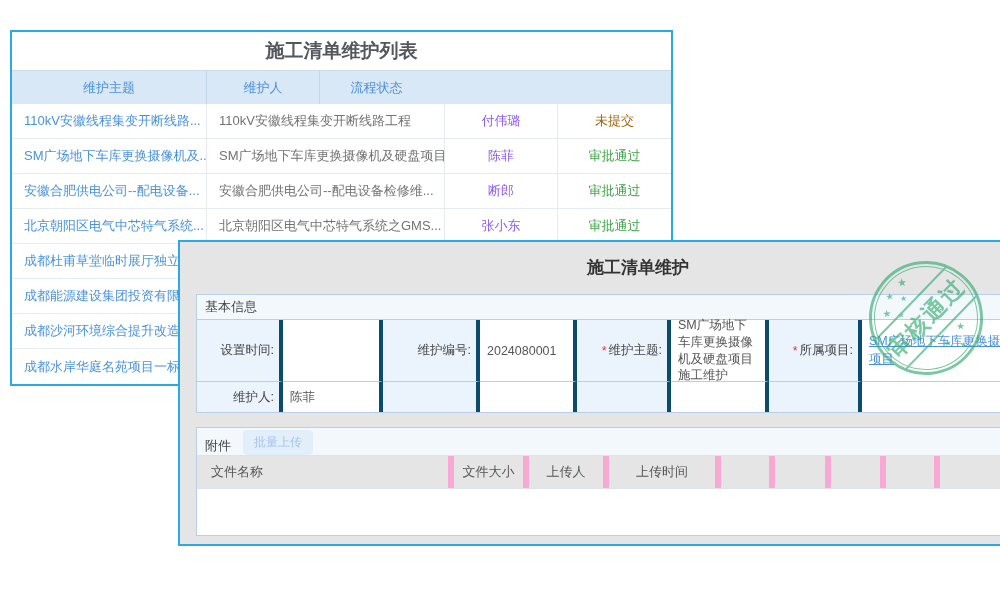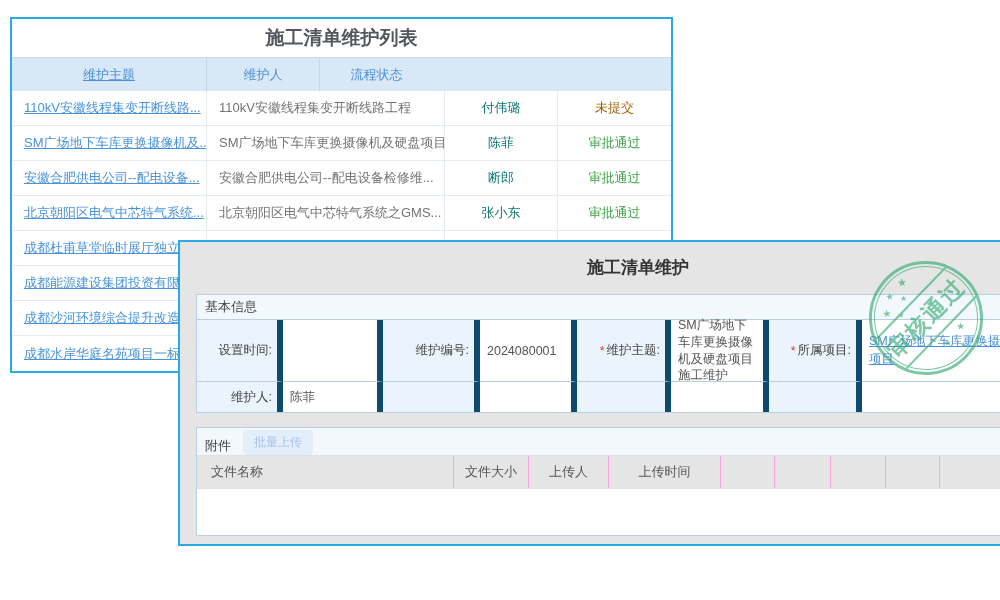--- a/index.html
+++ b/index.html
@@ -1,75 +1,75 @@
 <!DOCTYPE html>
 <html><head>
 <meta charset="utf-8">
 <style>
   * { margin:0; padding:0; box-sizing:border-box; }
   html,body { width:1000px; height:600px; background:#ffffff; overflow:hidden;
               font-family:"Liberation Sans","DejaVu Sans",sans-serif; }
 
   
-  .list-panel { position:absolute; left:10px; top:17px; width:663px; height:356px;
+  .list-panel { position:absolute; left:10px; top:30px; width:663px; height:356px;
                 border:2px solid #29abe2; background:#fff; }
   .list-title { height:38px; line-height:38px; text-align:center; font-size:19px;
                 font-weight:bold; color:#53585e; background:#fff; }
   .list-header { display:flex; height:34px; background:#d9e8f6; color:#4a90d9;
                  font-size:13px; border-top:1px solid #c9dcee; }
   .list-header .hc { display:flex; align-items:center; justify-content:center;
                      border-right:1px solid #c3d7ea; }
   .list-header .hc:last-child { border-right:none; }
   .sort-glyph { font-size:11px; color:#9fc1e0; margin-left:5px; }
   .list-row { display:flex; height:35px; font-size:13px; background:#fff;
               border-bottom:1px solid #e4ebf3;text-align:center; }
   .list-row:last-child { border-bottom:none; }
   .lc { display:flex; align-items:center; border-right:1px solid #e4ebf3;
         overflow:hidden; white-space:nowrap; }
   .lc:last-child { border-right:none; }
-  .c1 { width:195px; padding-left:12px; color:#4a93da;text-decoration:underline; }
+  .c1 { width:195px; padding-left:12px; color:#4a93da; }
   .c2 { width:238px; padding-left:12px; color:#737373; }
-  .c3 { width:113px; justify-content:center; color:#0f766e; }
+  .c3 { width:113px; justify-content:center; color:#8b5cf6; }
   .c4 { width:113px; justify-content:center; }
   .hc.c1,.hc.c2 { padding-left:0; justify-content:center; color:#4a90d9; }
   .hc.c3,.hc.c4 { color:#4a90d9; }
 
   
   .detail-panel { position:absolute; left:178px; top:240px; width:920px; height:306px;
                   border:2px solid #29abe2; background:#e5e5e5; z-index:10;
                   padding:0 16px; }
   .detail-title { height:52px; line-height:52px; text-align:center; font-size:17px;
                   font-weight:bold; color:#333; }
   .section-bar { height:26px; border:1px solid #b9cfe8; background:#f3f8fd;
                  display:flex; align-items:center; padding-left:8px;
                  font-size:13px; color:#444; }
   .form-grid { display:grid; border:1px solid #b9cfe8; border-top:none;
                grid-template-columns:86px 100px 97px 97px 94px 98px 93px 1fr;
                grid-template-rows:62px 30px; }
-  .fcell { border-right:6px solid #0c4a6e; border-bottom:1px solid #b9cfe8;
+  .fcell { border-right:4px solid #0c4a6e; border-bottom:1px solid #b9cfe8;
            font-size:12.5px; display:flex; align-items:center; }
   .fcell.lastcol { border-right:none; }
   .fcell.lastrow { border-bottom:none; }
   .flabel { background:#ebf3fc; justify-content:flex-end; padding-right:5px;
             color:#444; text-align:right; }
   .fvalue { background:#fff; padding:3px 7px; color:#555; }
   .fvalue.multiline { line-height:1.35; align-items:center; }
   .req { color:#e53935; margin-right:2px; }
   .proj-link { color:#4a90d9; text-decoration:underline; line-height:1.4; cursor:pointer; }
 
   .attach-wrap { margin-top:14px; border:1px solid #b9cfe8; }
   .attach-bar { height:28px; background:#f3f8fd; border-bottom:1px solid #d9e3ef;
                 display:flex; align-items:flex-end; padding-left:8px; font-size:13px; color:#444; }
   .upload-btn { margin-left:12px; background:#e3eefb; color:#a6c4ea; font-size:12px;
                 border:none; border-radius:4px; padding:4px 11px; cursor:pointer; }
   .attach-header { display:grid; height:33px; font-size:13px; color:#555;
                    grid-template-columns:257px 75px 80px 112px 54px 56px 55px 54px 1fr;
                    border-bottom:1px solid #dde4ee; }
   .acell { display:flex; align-items:center; justify-content:center;
-           border-right:1px solid #f9a8d4; }
+           border-right:6px solid #f9a8d4; }
   .acell:last-child { border-right:none; }
   .acell.name { justify-content:flex-start; padding-left:14px; }
   .attach-body { height:46px; background:#fff; }
 
   
   .stamp { position:absolute; left:869px; top:261px; width:114px; height:114px;
            z-index:20; opacity:0.62; transform:rotate(-6deg); pointer-events:none; }
   .stamp-ring-outer { position:absolute; inset:0; border:3px solid #2fa86e; border-radius:50%; }
   .stamp-ring-inner { position:absolute; inset:5px; border:1px solid #2fa86e; border-radius:50%; }
   .stamp-clip { position:absolute; inset:2px; border-radius:50%; overflow:hidden; }

